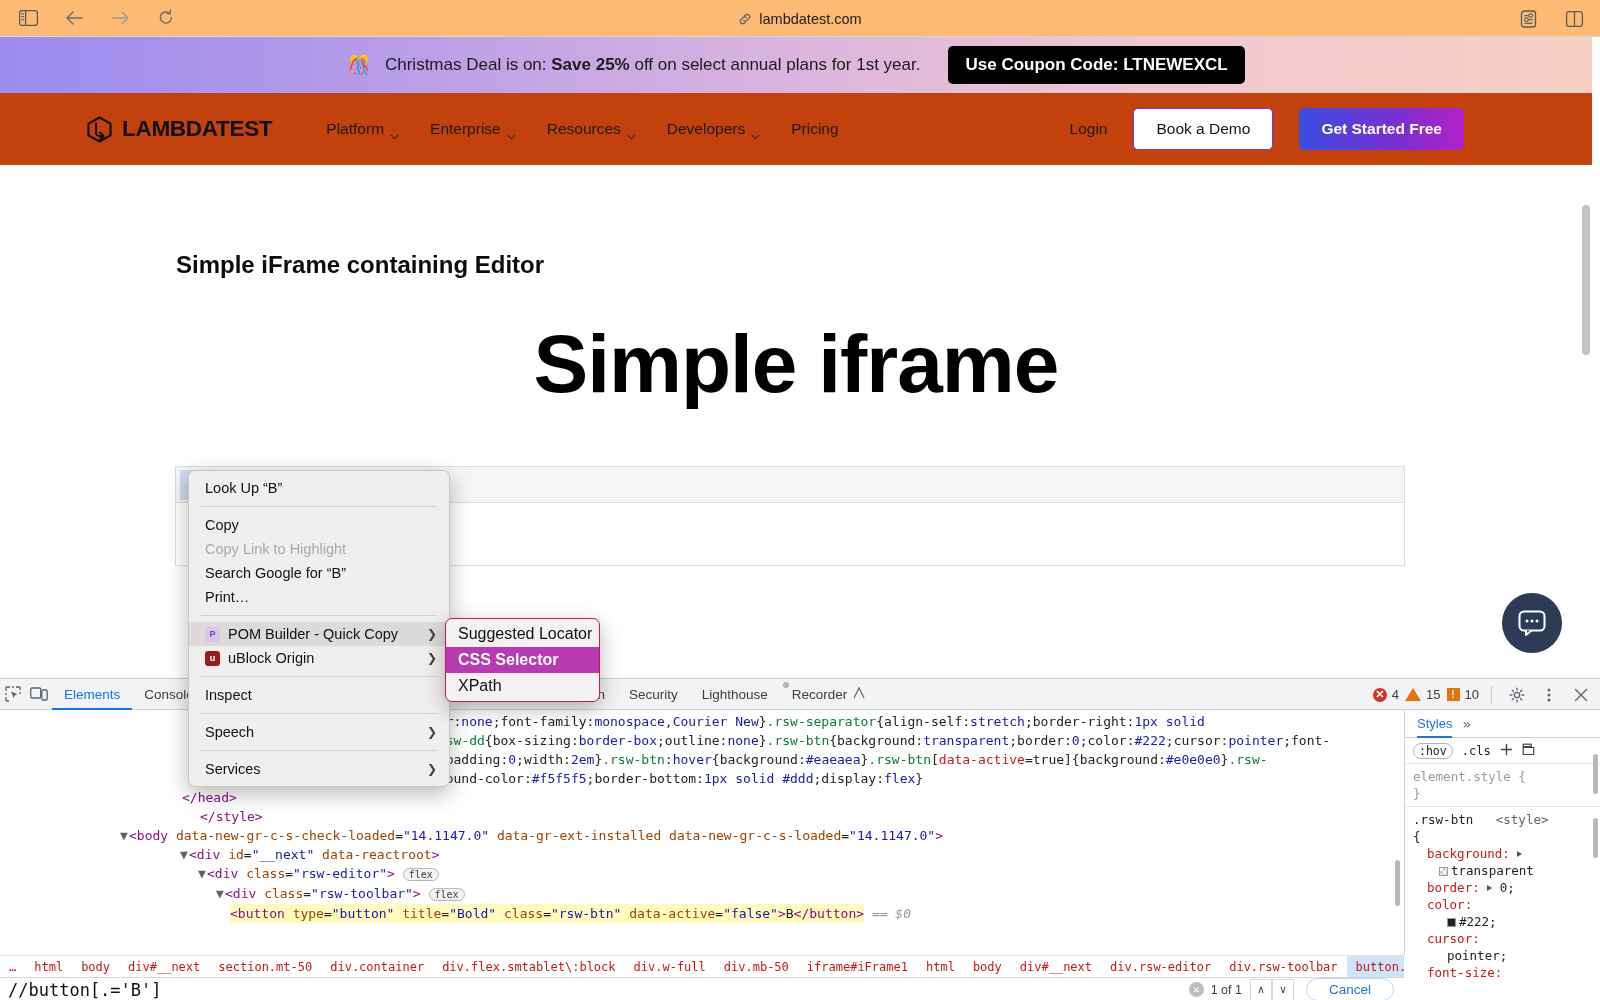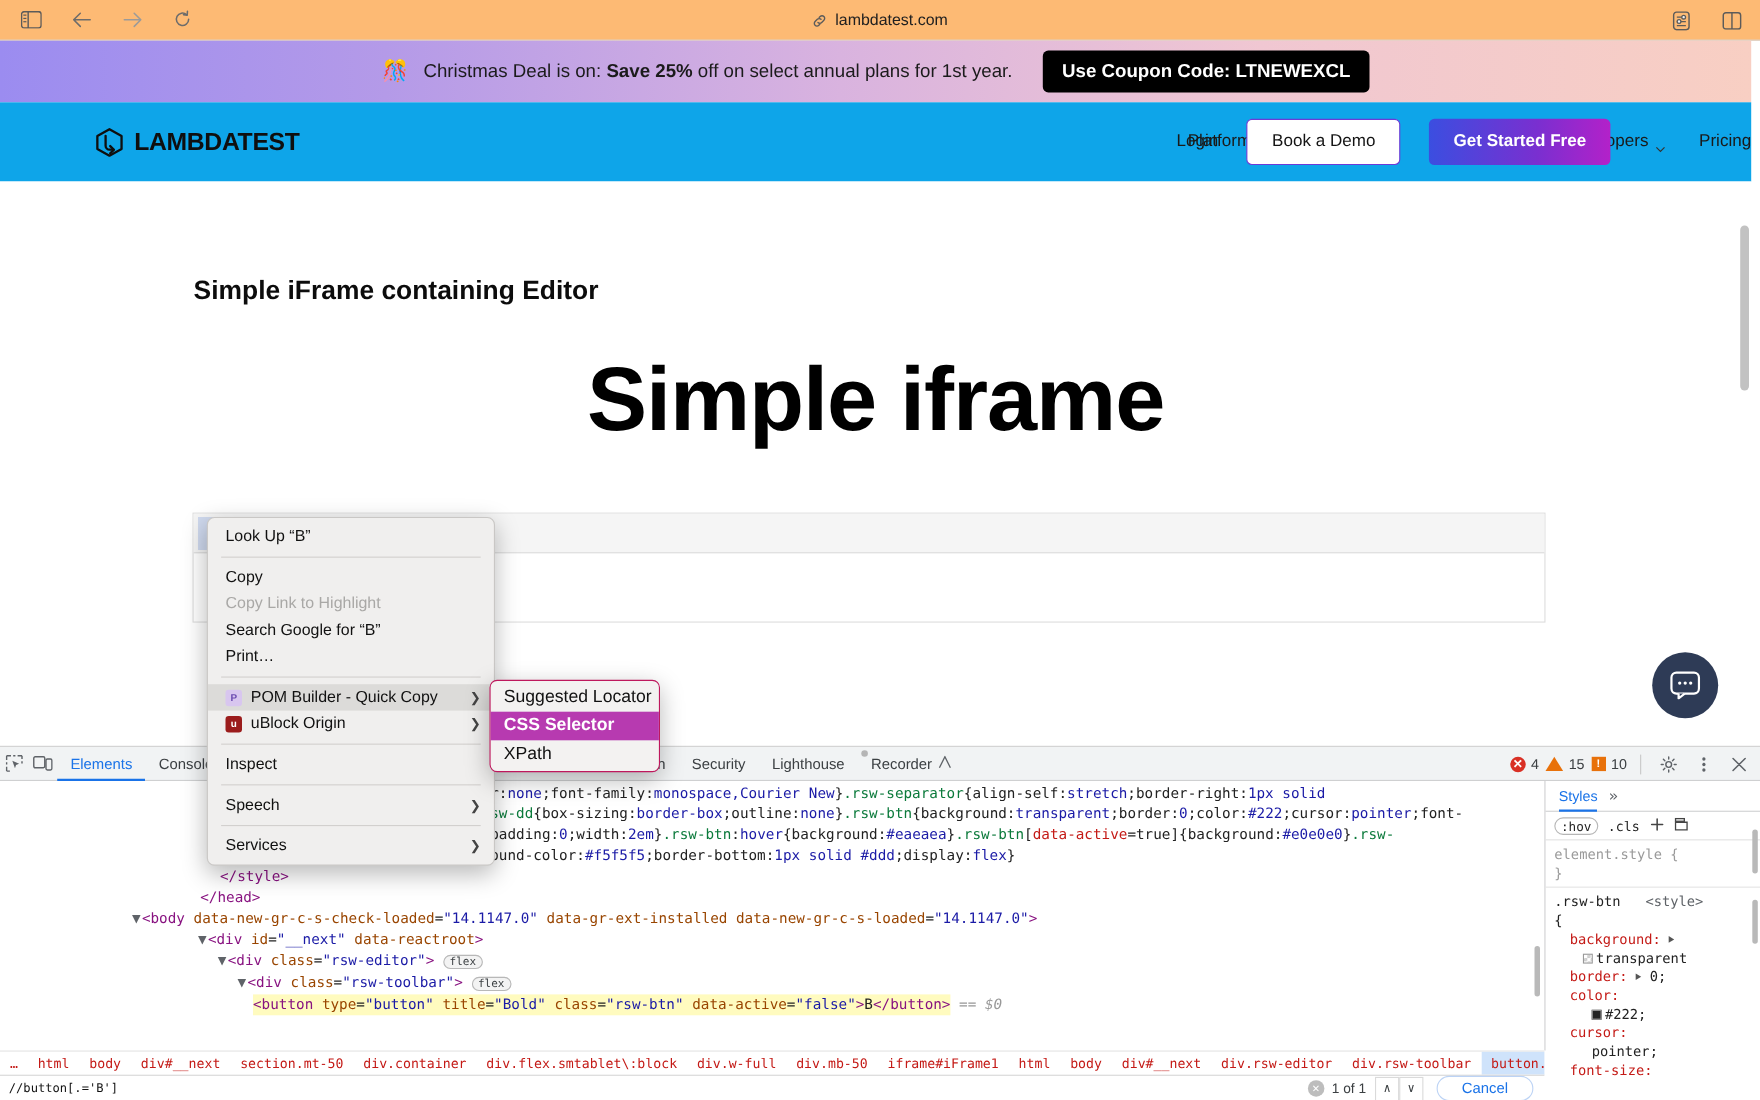--- a/index.html
+++ b/index.html
@@ -36,21 +36,21 @@
   }
   #promo-banner .star{ font-size:19px; }
   .coupon-pill{
     background:#000; color:#fff; font-weight:bold; font-size:17px;
     padding:9px 17px; border-radius:5px; margin-left:14px;
   }
 
   
   #site-header{
     position:absolute; left:0; top:93px; width:1592px; height:72px;
-    background:#0ea5e9; display:flex; align-items:center;justify-content:space-between;
+    background:#c2410c; display:flex; align-items:center;
   }
   .brand{ display:flex; align-items:center; gap:9px; margin-left:86px; }
   .brand-mark{ width:27px; height:27px; }
   .brand-text{ font-size:22.5px; font-weight:bold; letter-spacing:-0.3px; color:#0f0f0f; }
   .nav{ display:flex; align-items:center; gap:31px; margin-left:54px; }
   .nav-item{ display:flex; align-items:center; gap:6px; font-size:15.5px; color:#1a1a1a; cursor:pointer; }
   .caret{ width:9px; height:6px; }
   .header-right{ position:absolute; right:128px; display:flex; align-items:center; gap:26px; }
   .login-link{ font-size:15.5px; color:#1a1a1a; cursor:pointer; }
   .btn-demo{
@@ -195,21 +195,21 @@
   .crumb{ padding:0 9px; height:22px; display:flex; align-items:center; white-space:nowrap; cursor:pointer;}
   .crumb.sel{ background:#cfe3fb; }
 
   
   #dt-searchbar{
     position:absolute; left:0; top:298px; width:1404px; height:24px;
     border-top:1px solid #d6d6d6; display:flex; align-items:center; background:#fff;
   }
   #xpath-input{
     flex:1; height:23px; border:0; outline:none; padding-left:8px;
-    font-family:"DejaVu Sans Mono", monospace; font-size:11px; color:#111; background:transparent;
+    font-family:"DejaVu Sans Mono", monospace; font-size:17px; color:#111; background:transparent;
   }
   .srch-clear{ width:15px;height:15px;border-radius:50%;background:#bdbdbd;color:#fff;font-size:11px;
     display:flex;align-items:center;justify-content:center; margin-right:7px;}
   .srch-count{ font-family:"Liberation Sans", sans-serif; font-size:12.5px; color:#3c4043; margin-right:8px;}
   .srch-nav{ width:22px;height:22px; display:flex;align-items:center;justify-content:center;
     border:1px solid #dadada; color:#3c4043; font-size:11px; background:#fff;}
   .srch-cancel{ font-family:"Liberation Sans", sans-serif; font-size:13.5px; color:#1a73e8;
     border:1px solid #bcd3f5; border-radius:13px; padding:3px 22px; margin:0 10px 0 12px; background:#fff; cursor:pointer;}
 
   #page-scrollbar{ position:absolute; right:2px; top:40px; width:8px; height:150px; background:#c2c2c2; border-radius:4px;}
@@ -422,22 +422,22 @@
       </div>
     </div>
   </div>
 
   <div id="dt-main">
     <div id="dom-pane">
       <div class="code-line" style="padding-left:430px"><span class="css-prop">der:</span><span class="css-val">none</span>;<span class="css-prop">font-family:</span><span class="css-val">monospace,Courier New</span>}<span class="css-sel">.rsw-separator</span>{<span class="css-prop">align-self:</span><span class="css-val">stretch</span>;<span class="css-prop">border-right:</span><span class="css-val">1px solid</span></div>
       <div class="code-line" style="padding-left:430px"><span class="css-sel">.rsw-dd</span>{<span class="css-prop">box-sizing:</span><span class="css-val">border-box</span>;<span class="css-prop">outline:</span><span class="css-val">none</span>}<span class="css-sel">.rsw-btn</span>{<span class="css-prop">background:</span><span class="css-val">transparent</span>;<span class="css-prop">border:</span><span class="css-val">0</span>;<span class="css-prop">color:</span><span class="css-val">#222</span>;<span class="css-prop">cursor:</span><span class="css-val">pointer</span>;<span class="css-prop">font-</span></div>
       <div class="code-line" style="padding-left:430px">e;<span class="css-prop">padding:</span><span class="css-val">0</span>;<span class="css-prop">width:</span><span class="css-val">2em</span>}<span class="css-sel">.rsw-btn</span>:<span class="css-val">hover</span>{<span class="css-prop">background:</span><span class="css-val">#eaeaea</span>}<span class="css-sel">.rsw-btn</span>[<span class="css-red">data-active</span>=true]{<span class="css-prop">background:</span><span class="css-val">#e0e0e0</span>}<span class="css-sel">.rsw-</span></div>
       <div class="code-line" style="padding-left:430px">ground-color:<span class="css-val">#f5f5f5</span>;<span class="css-prop">border-bottom:</span><span class="css-val">1px solid #ddd</span>;<span class="css-prop">display:</span><span class="css-val">flex</span>}</div>
+      <div class="code-line" style="padding-left:182px"><span class="tg">&lt;/head&gt;</span></div>
       <div class="code-line" style="padding-left:200px"><span class="tg">&lt;/style&gt;</span></div>
-      <div class="code-line" style="padding-left:182px"><span class="tg">&lt;/head&gt;</span></div>
       <div class="code-line" style="padding-left:120px"><span class="tri">▼</span><span class="tg">&lt;body</span> <span class="an">data-new-gr-c-s-check-loaded</span>=<span class="av">"14.1147.0"</span> <span class="an">data-gr-ext-installed</span> <span class="an">data-new-gr-c-s-loaded</span>=<span class="av">"14.1147.0"</span><span class="tg">&gt;</span></div>
       <div class="code-line" style="padding-left:180px"><span class="tri">▼</span><span class="tg">&lt;div</span> <span class="an">id</span>=<span class="av">"__next"</span> <span class="an">data-reactroot</span><span class="tg">&gt;</span></div>
       <div class="code-line" style="padding-left:198px"><span class="tri">▼</span><span class="tg">&lt;div</span> <span class="an">class</span>=<span class="av">"rsw-editor"</span><span class="tg">&gt;</span> <span class="badge-flex">flex</span></div>
       <div class="code-line" style="padding-left:216px"><span class="tri">▼</span><span class="tg">&lt;div</span> <span class="an">class</span>=<span class="av">"rsw-toolbar"</span><span class="tg">&gt;</span> <span class="badge-flex">flex</span></div>
       <div class="code-line" style="padding-left:230px"><span class="hl-line"><span class="tg">&lt;button</span> <span class="an">type</span>=<span class="av">"button"</span> <span class="an">title</span>=<span class="av">"Bold"</span> <span class="an">class</span>=<span class="av">"rsw-btn"</span> <span class="an">data-active</span>=<span class="av">"false"</span><span class="tg">&gt;</span>B<span class="tg">&lt;/button&gt;</span></span> <span class="cm-gray">== $0</span></div>
       <div id="dom-scroll"></div>
     </div>
 
     <div id="styles-pane">
       <div id="styles-tabbar">

